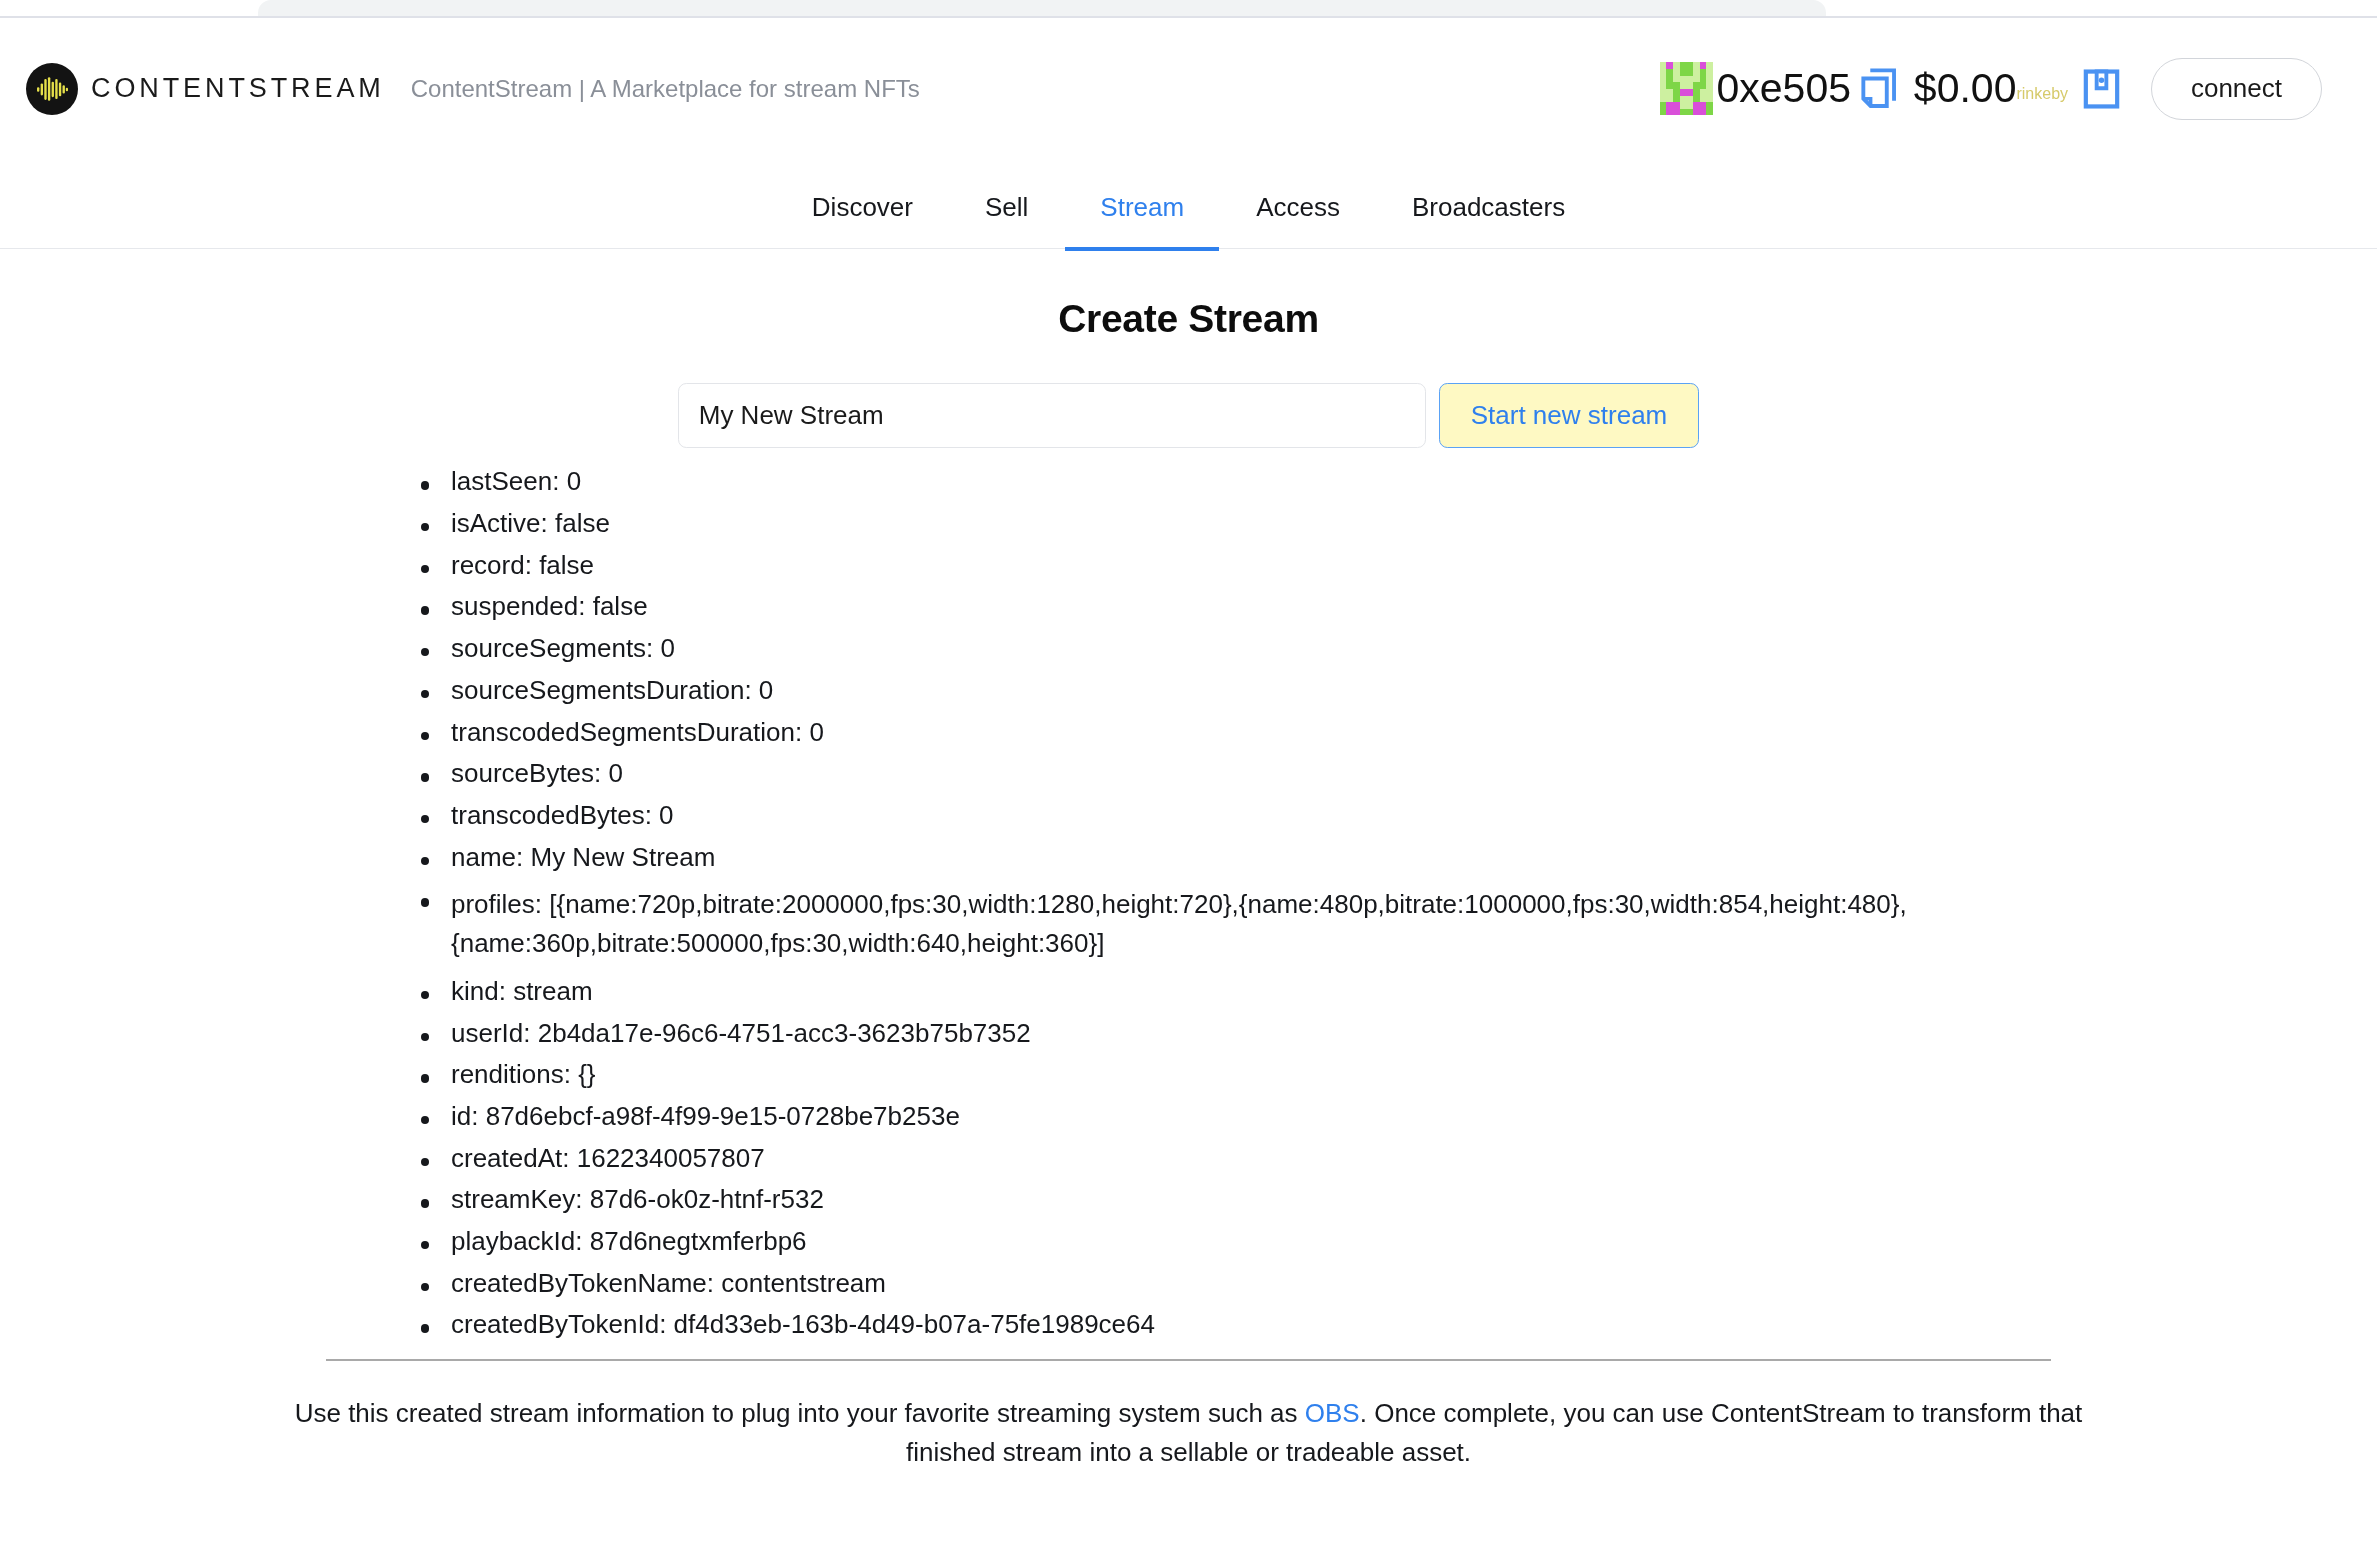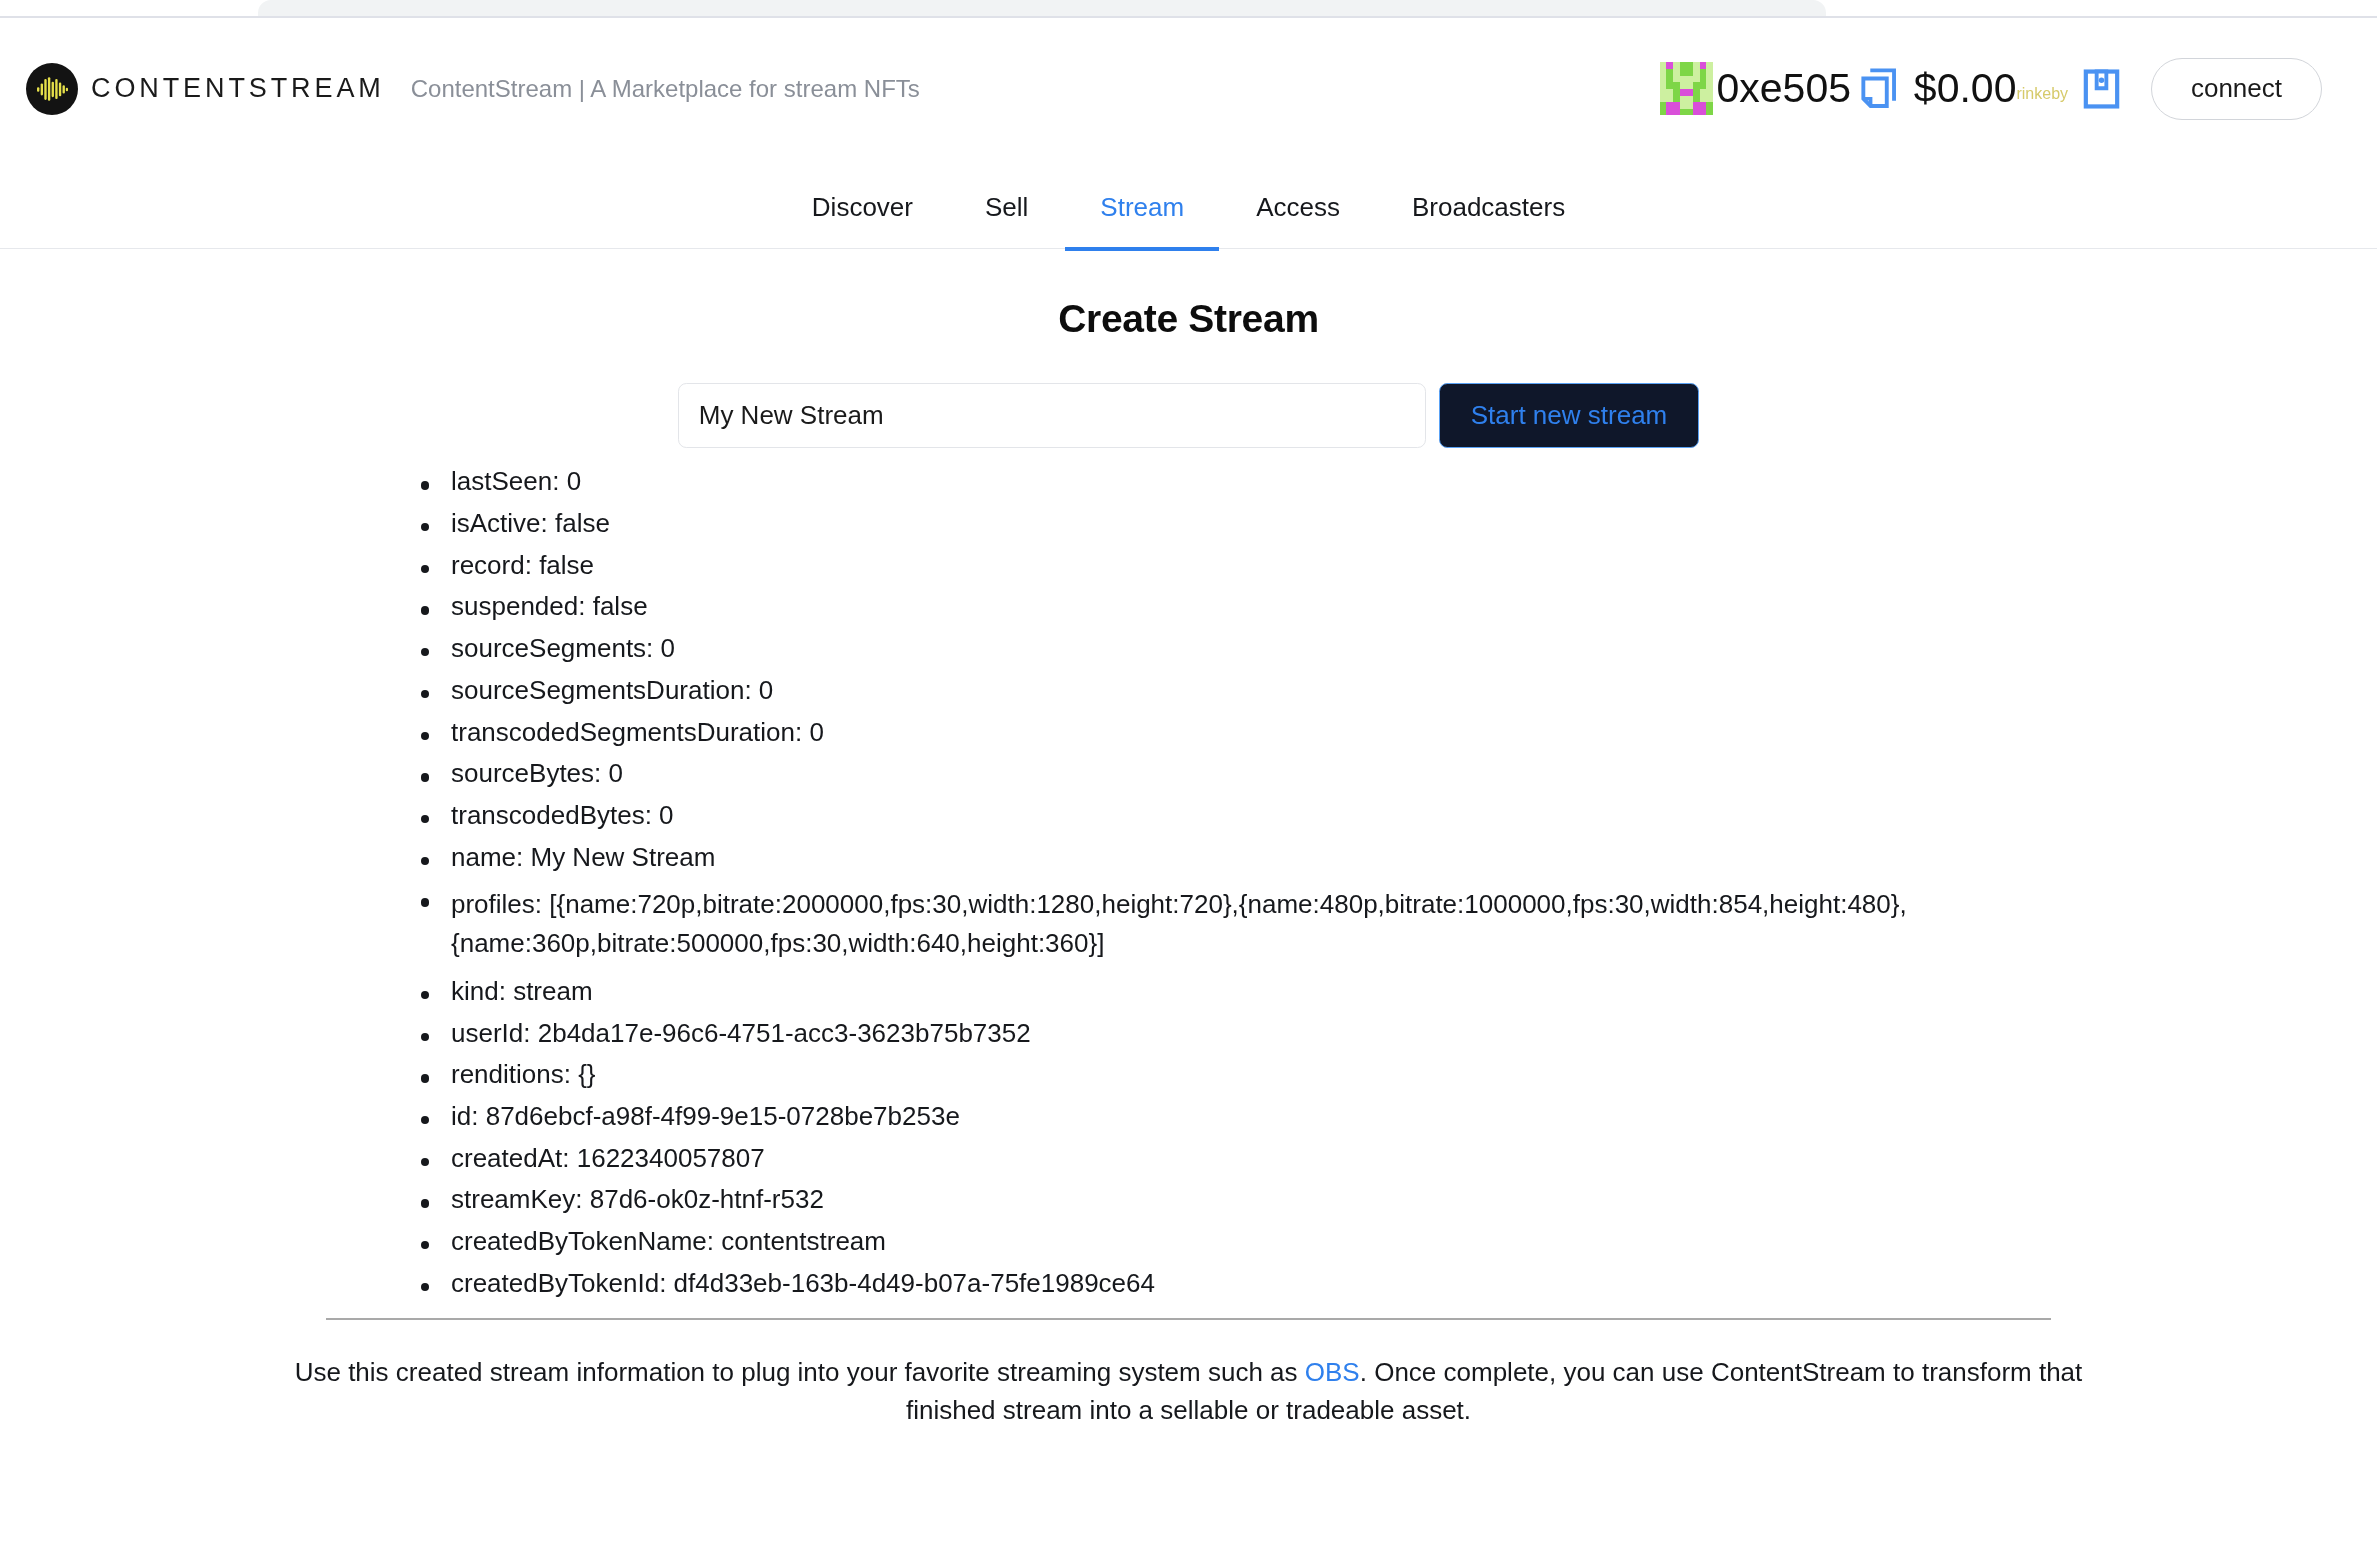--- a/index.html
+++ b/index.html
@@ -179,21 +179,21 @@
     padding: 0 20px;
     font-family: "Liberation Sans", sans-serif;
     background: #ffffff;
     outline: none;
   }
   .start-stream-btn {
     height: 65px;
     padding: 0 31px;
     border: 1.8px solid #5aa2f5;
     border-radius: 8.3px;
-    background: #0f172a;
+    background: #fef9c3;
     color: #2f80ed;
     font-size: 26px;
     cursor: pointer;
     font-family: "Liberation Sans", sans-serif;
     white-space: nowrap;
   }
 
   
   .stream-info {
     margin: 20px auto 0 auto;
@@ -398,20 +398,21 @@
       <li>sourceBytes: 0</li>
       <li>transcodedBytes: 0</li>
       <li>name: My New Stream</li>
       <li class="wrapping">profiles: [{name:720p,bitrate:2000000,fps:30,width:1280,height:720},{name:480p,bitrate:1000000,fps:30,width:854,height:480},{name:360p,bitrate:500000,fps:30,width:640,height:360}]</li>
       <li>kind: stream</li>
       <li>userId: 2b4da17e-96c6-4751-acc3-3623b75b7352</li>
       <li>renditions: {}</li>
       <li>id: 87d6ebcf-a98f-4f99-9e15-0728be7b253e</li>
       <li>createdAt: 1622340057807</li>
       <li>streamKey: 87d6-ok0z-htnf-r532</li>
+      <li>playbackId: 87d6negtxmferbp6</li>
       <li>createdByTokenName: contentstream</li>
       <li>createdByTokenId: df4d33eb-163b-4d49-b07a-75fe1989ce64</li>
     </ul>
 
   <hr class="footer-divider">
 
   <p class="footer-note">
     <span>Use this created stream information to plug into your favorite streaming system such as </span><a href="#">OBS</a><span>. Once complete, you can use ContentStream to transform that finished stream into a sellable or tradeable asset.</span>
   </p>
 

